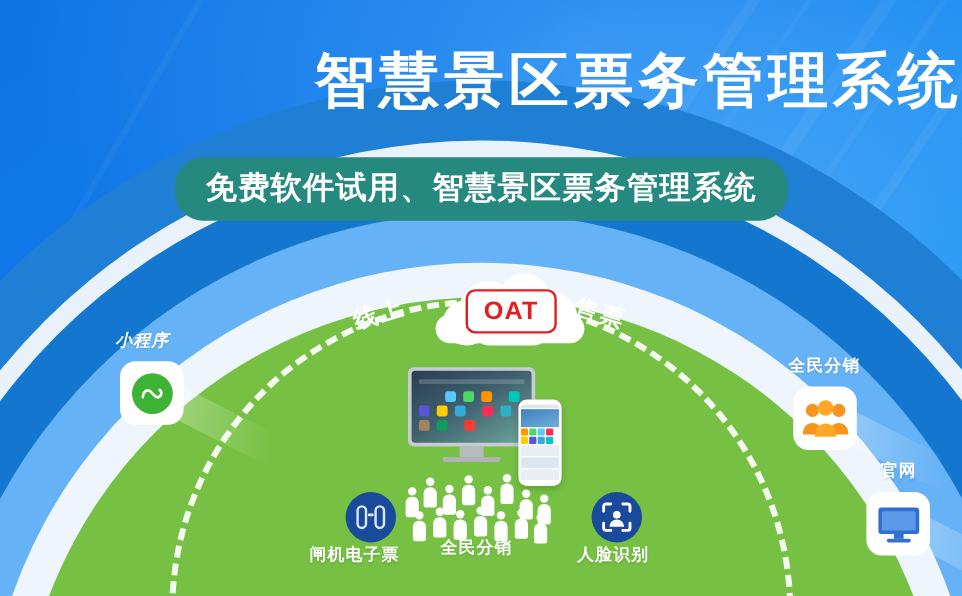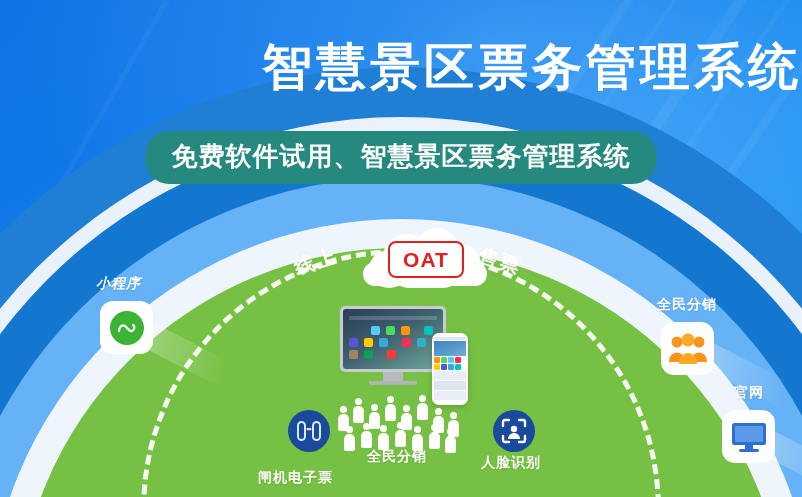--- a/index.html
+++ b/index.html
@@ -122,21 +122,21 @@
   
   #f-mini  {left:100px;top:301px;}
   #f-mini .cap{left:-4px;top:-26px;font-style:italic;}
   #f-wechat{left:36px;top:409px;}
   #f-wechat .cap{left:-13px;top:-26px;}
   #f-distr {left:661px;top:294px;margin-top:28px;}
   #f-distr .cap{left:-4px;top:-26px;}
   #f-web   {left:722px;top:410px;}
   #f-web .cap{left:12px;top:-26px;}
   #f-gate  {left:288px;top:410px;}
-  #f-gate .cap{left:-30px;top:59px;}
+  #f-gate .cap{left:-30px;top:44px;}
   #f-face  {left:493px;top:410px;}
   #f-face .cap{left:-12px;top:44px;}
   #f-offline{left:367px;top:448px;}
   #f-offline .cap{left:0;top:0;}
 
   svg{display:block;}
 </style>
 </head>
 <body>
 

